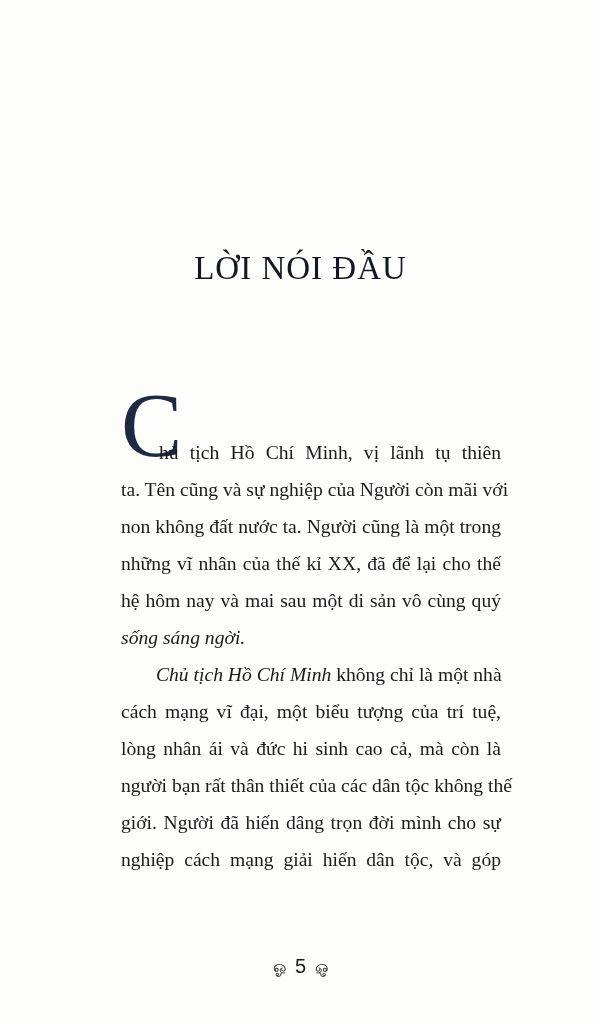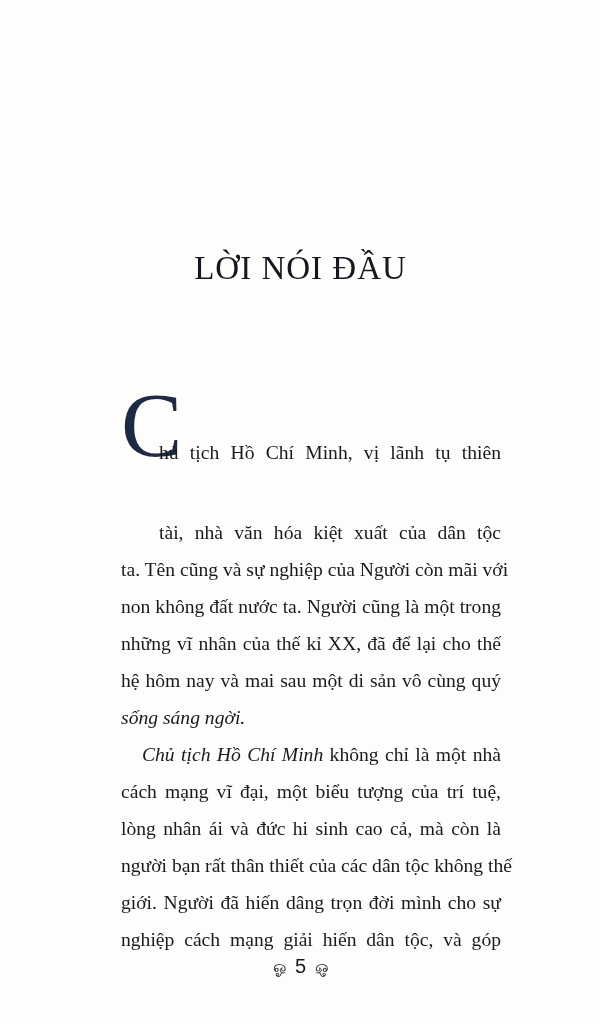--- a/index.html
+++ b/index.html
@@ -30,39 +30,38 @@
   }
   .line.last { text-align-last: left; font-style: italic; }
   .line.indent-drop { padding-left: 38px; margin-top: 43px; }
   .line.indent { padding-left: 21px; }
   .drop-cap {
     position: absolute; left: 121px; top: 385px;
     font-family: "Liberation Serif", serif;
     font-size: 92px; line-height: 80px;
     color: #1e2a44;
   }
-  em { font-style: italic; }
+  em { font-style: italic; margin-left: 14px; }
   .footer {
     position: absolute; left: 0; width: 601px; top: 955px;
     text-align: center; font-family: "Liberation Sans", sans-serif;
     font-size: 20px; color: #1a1a1a;
   }
   .orn { font-size: 16px; display: inline-block; vertical-align: middle; margin: 0 3px; }
 </style>
 </head>
 <body>
 
 <div class="page">
   <div class="title">LỜI NÓI ĐẦU</div>
 
   <div class="drop-cap">C</div>
 
   <div class="body-text">
     <span class="line indent-drop">hủ tịch Hồ Chí Minh, vị lãnh tụ thiên</span>
-    <span class="line indent-drop">tài, nhà văn hóa kiệt xuất của dân tộc</span>
     <span class="line">ta. Tên cũng và sự nghiệp của Người còn mãi với</span>
     <span class="line">non không đất nước ta. Người cũng là một trong</span>
     <span class="line">những vĩ nhân của thế kỉ XX, đã để lại cho thế</span>
     <span class="line">hệ hôm nay và mai sau một di sản vô cùng quý</span>
     <span class="line last">sống sáng ngời.</span>
 
     <span class="line indent"><em>Chủ tịch Hồ Chí Minh</em><span> không chỉ là một nhà</span></span>
     <span class="line">cách mạng vĩ đại, một biểu tượng của trí tuệ,</span>
     <span class="line">lòng nhân ái và đức hi sinh cao cả, mà còn là</span>
     <span class="line">người bạn rất thân thiết của các dân tộc không thế</span>

